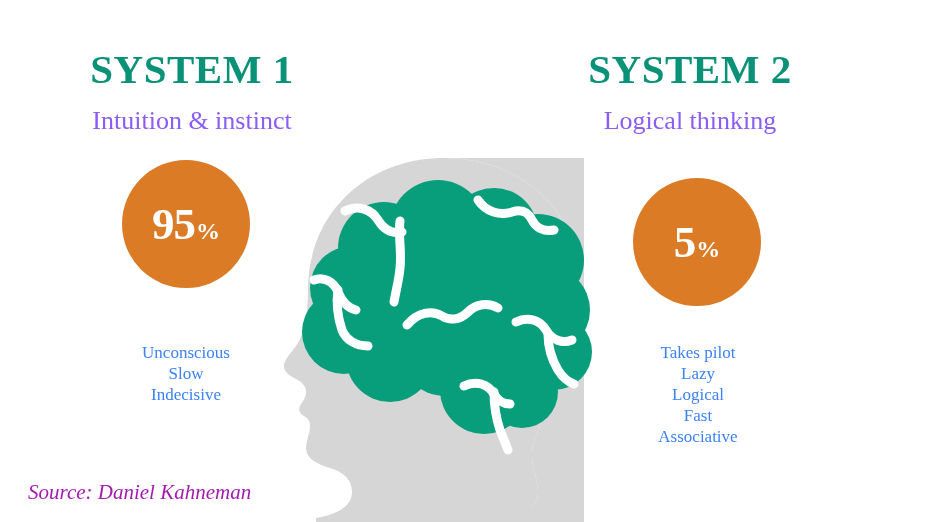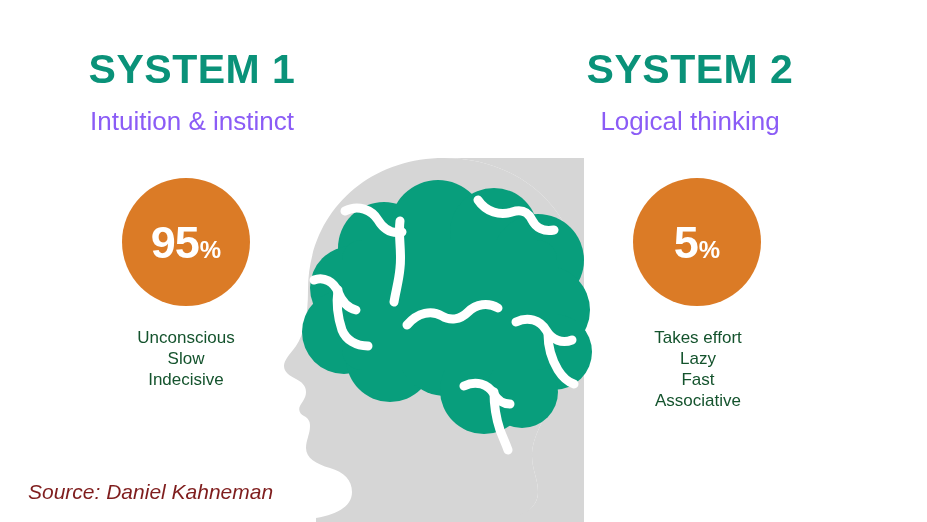--- a/index.html
+++ b/index.html
@@ -6,21 +6,21 @@
     margin: 0;
     padding: 0;
     background: #ffffff;
   }
   #infographic {
     position: relative;
     width: 927px;
     height: 522px;
     background: #ffffff;
     overflow: hidden;
-    font-family: Liberation Sans, sans-serif;
+    font-family: Liberation Serif, serif;
   }
 
   
   .artwork {
     position: absolute;
     left: 232px;
     top: 140px;
     width: 420px;
     height: 382px;
   }
@@ -56,21 +56,21 @@
   .pct-circle {
     position: absolute;
     width: 128px;
     height: 128px;
     border-radius: 50%;
     background: #db7b26;
     display: flex;
     align-items: center;
     justify-content: center;
   }
-  .pct-circle.left  { left: 122px; top: 178px; }
+  .pct-circle.left  { left: 122px; top: 160px; }
   .pct-circle.right { left: 633px; top: 178px; }
 
   .pct-inner {
     display: flex;
     align-items: baseline;
     justify-content: center;
     color: #ffffff;
   }
   .pct-num {
     font-size: 45px;
@@ -83,36 +83,37 @@
     font-weight: bold;
     line-height: 1;
     margin-left: 1px;
   }
 
   
   .traits {
     position: absolute;
     width: 260px;
     text-align: center;
-    color: #14532d;
+    color: #3b82f6;
     font-size: 17px;
     line-height: 21px;
+    margin-top: 15px;
   }
   .traits.left  { left: 56px;  top: 327px; }
   .traits.right { left: 568px; top: 327px; }
   .traits .trait { display: block; white-space: nowrap; }
 
   
   .source {
     position: absolute;
     left: 28px;
     top: 480px;
     font-size: 21px;
     font-style: italic;
-    color: #7f1d1d;
+    color: #a21caf;
   }
 </style>
 </head>
 <body>
 
 <div id="infographic">
 
   <div class="artwork">
     <svg width="420" height="382" viewBox="0 0 420 382" xmlns="http://www.w3.org/2000/svg">
 
@@ -206,21 +207,22 @@
     </div>
   </div>
 
   <div class="traits left">
     <span class="trait">Unconscious</span>
     <span class="trait">Slow</span>
     <span class="trait">Indecisive</span>
   </div>
 
   <div class="traits right">
-    <span class="trait">Takes effort</span>
+    <span class="trait">Takes pilot</span>
     <span class="trait">Lazy</span>
+    <span class="trait">Logical</span>
     <span class="trait">Fast</span>
     <span class="trait">Associative</span>
   </div>
 
   <div class="source">Source: Daniel Kahneman</div>
 
 </div>
 
 </body></html>

